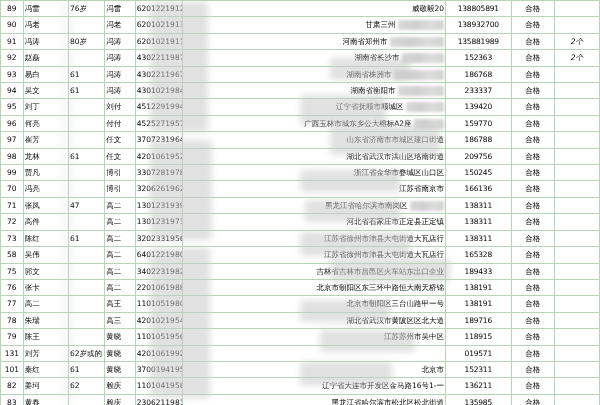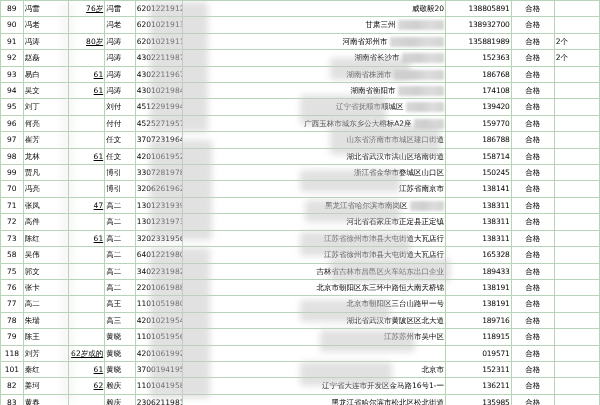--- a/index.html
+++ b/index.html
@@ -30,27 +30,27 @@
   col.c-age{width:32px;}
   col.c-dept{width:27px;}
   col.c-addr{width:42px;}
   col.c-addr2{width:232px;}
   col.c-id{width:58px;}
   col.c-status{width:38px;}
   col.c-note{width:40px;}
 
   .idx{text-align:center;color:#000;}
   .name{text-align:left;}
-  .age{text-align:right;text-decoration:underline;}
+  .age{text-align:left;}
   .dept{text-align:left;}
   .addr{text-align:left;}
   .addr2{text-align:right;}
-  .id{text-align:right;letter-spacing:-0.2px;}
+  .id{text-align:center;letter-spacing:-0.2px;}
   .status{text-align:center;margin-top:32px;}
-  .note{}
+  .note{text-align:center;font-style:italic;}
 
   
   .blur{
     display:inline-block;
     vertical-align:middle;
     background:linear-gradient(90deg,#d8d8d8,#cfcfcf 40%,#dcdcdc 70%,#d2d2d2);
     filter:blur(1.4px);
     height:10px;
     border-radius:1px;
   }
@@ -137,21 +137,21 @@
           <td class="status">合格</td>
           <td class="note"></td>
         </tr>
         <tr class="rowband">
           <td class="idx">94</td>
           <td class="name">吴文</td>
           <td class="age">61</td>
           <td class="dept">冯涛</td>
           <td class="addr">43010219840619</td>
           <td class="addr2">湖南省衡阳市 <span class="blur" style="width: 46px;"></span></td>
-          <td class="id">174108</td>
+          <td class="id">233337</td>
           <td class="status">合格</td>
           <td class="note"></td>
         </tr>
         <tr class="rowband">
           <td class="idx">95</td>
           <td class="name">刘丁</td>
           <td class="age"></td>
           <td class="dept">刘付</td>
           <td class="addr">45122919940114</td>
           <td class="addr2">辽宁省抚顺市顺城区 <span class="blur" style="width: 38px;"></span></td>
@@ -181,21 +181,21 @@
           <td class="status">合格</td>
           <td class="note"></td>
         </tr>
         <tr class="rowband">
           <td class="idx">98</td>
           <td class="name">龙林</td>
           <td class="age">61</td>
           <td class="dept">任文</td>
           <td class="addr">42010619520606</td>
           <td class="addr2">湖北省武汉市洪山区珞南街道</td>
-          <td class="id">158714</td>
+          <td class="id">209756</td>
           <td class="status">合格</td>
           <td class="note"></td>
         </tr>
         <tr class="rowband">
           <td class="idx">99</td>
           <td class="name">贾凡</td>
           <td class="age"></td>
           <td class="dept">博引</td>
           <td class="addr">33072819781115</td>
           <td class="addr2">浙江省金华市婺城区山口区</td>
@@ -203,21 +203,21 @@
           <td class="status">合格</td>
           <td class="note"></td>
         </tr>
         <tr class="rowband">
           <td class="idx">70</td>
           <td class="name">冯亮</td>
           <td class="age"></td>
           <td class="dept">博引</td>
           <td class="addr">32062619621001</td>
           <td class="addr2">江苏省南京市</td>
-          <td class="id">138141</td>
+          <td class="id">166136</td>
           <td class="status">合格</td>
           <td class="note"></td>
         </tr>
         <tr class="rowband">
           <td class="idx">71</td>
           <td class="name">张凤</td>
           <td class="age">47</td>
           <td class="dept">高二</td>
           <td class="addr">13012319390401</td>
           <td class="addr2">黑龙江省哈尔滨市南岗区 <span class="blur" style="width: 34px;"></span></td>
@@ -307,21 +307,21 @@
           <td class="name">陈王</td>
           <td class="age"></td>
           <td class="dept">黄晓</td>
           <td class="addr">11010519560922</td>
           <td class="addr2">江苏苏州市吴中区</td>
           <td class="id">118915</td>
           <td class="status">合格</td>
           <td class="note"></td>
         </tr>
         <tr class="rowband">
-          <td class="idx">118</td>
+          <td class="idx">131</td>
           <td class="name">刘芳</td>
           <td class="age">62岁或的</td>
           <td class="dept">黄晓</td>
           <td class="addr">42010619921009</td>
           <td class="addr2"></td>
           <td class="id">019571</td>
           <td class="status">合格</td>
           <td class="note"></td>
         </tr>
         <tr class="rowband">

